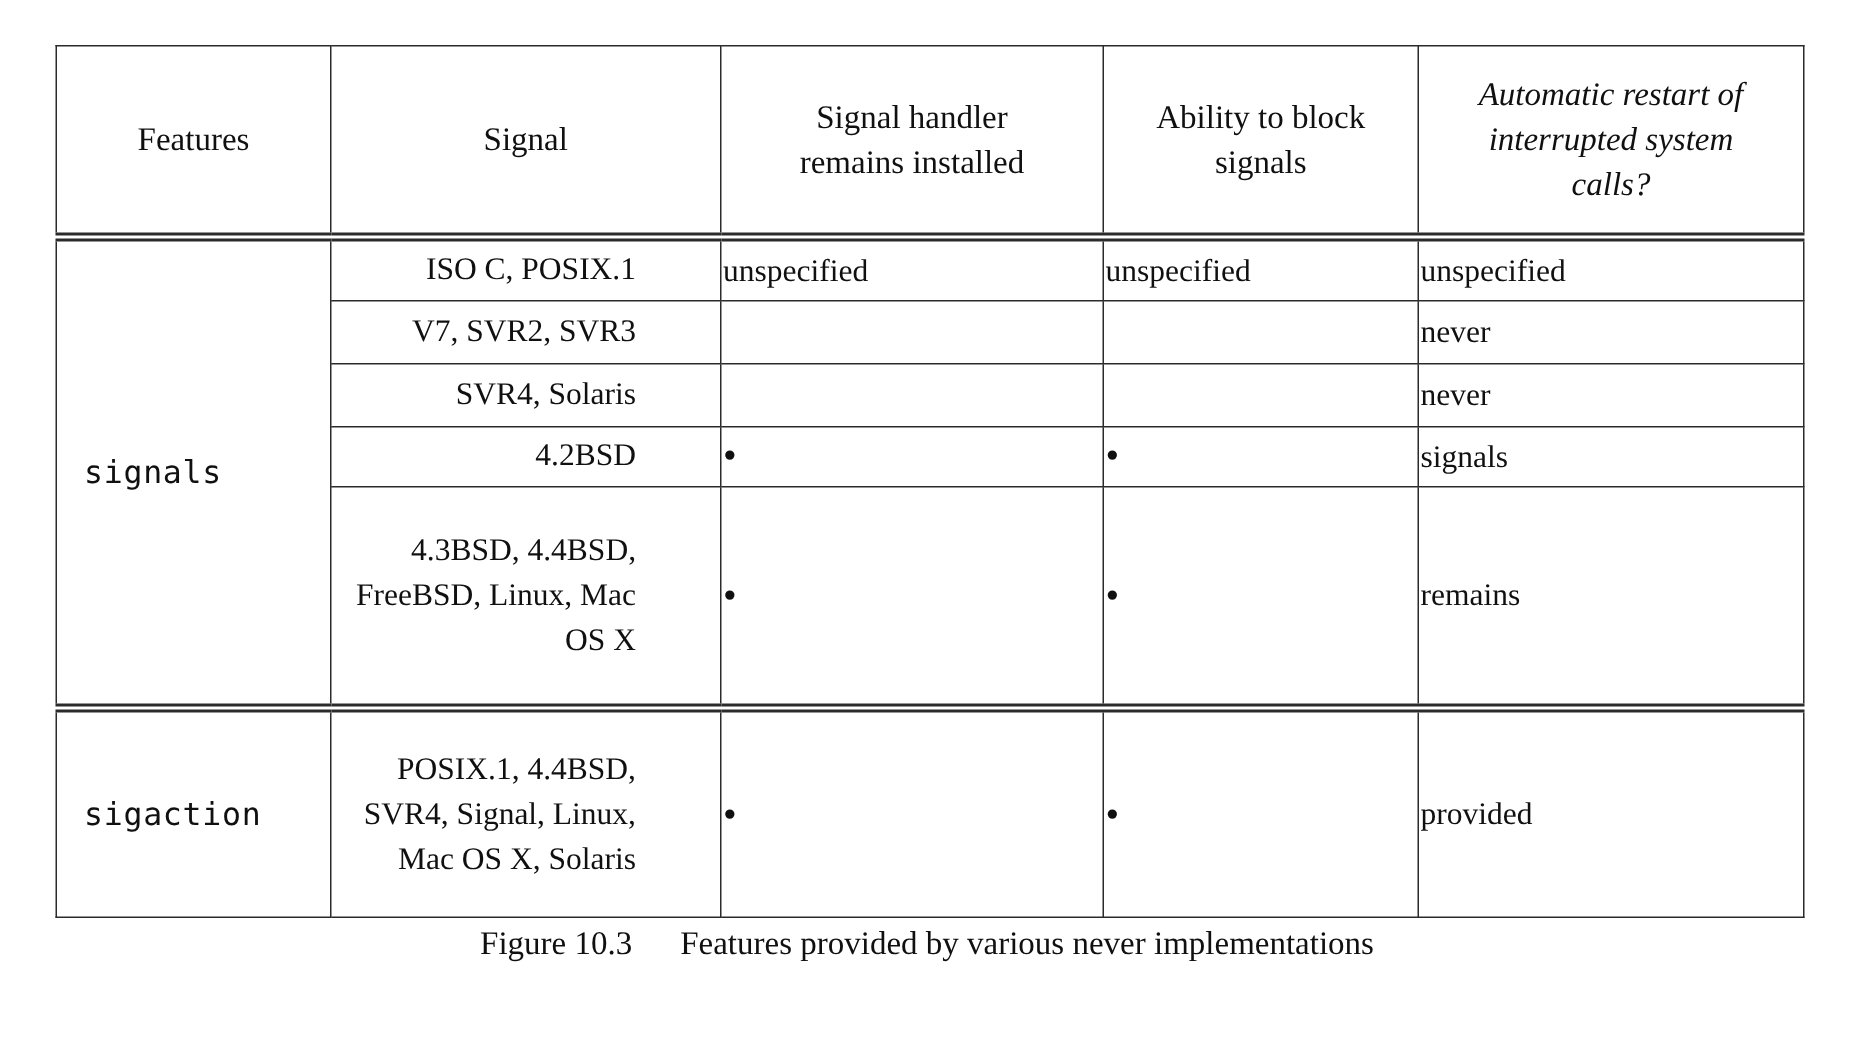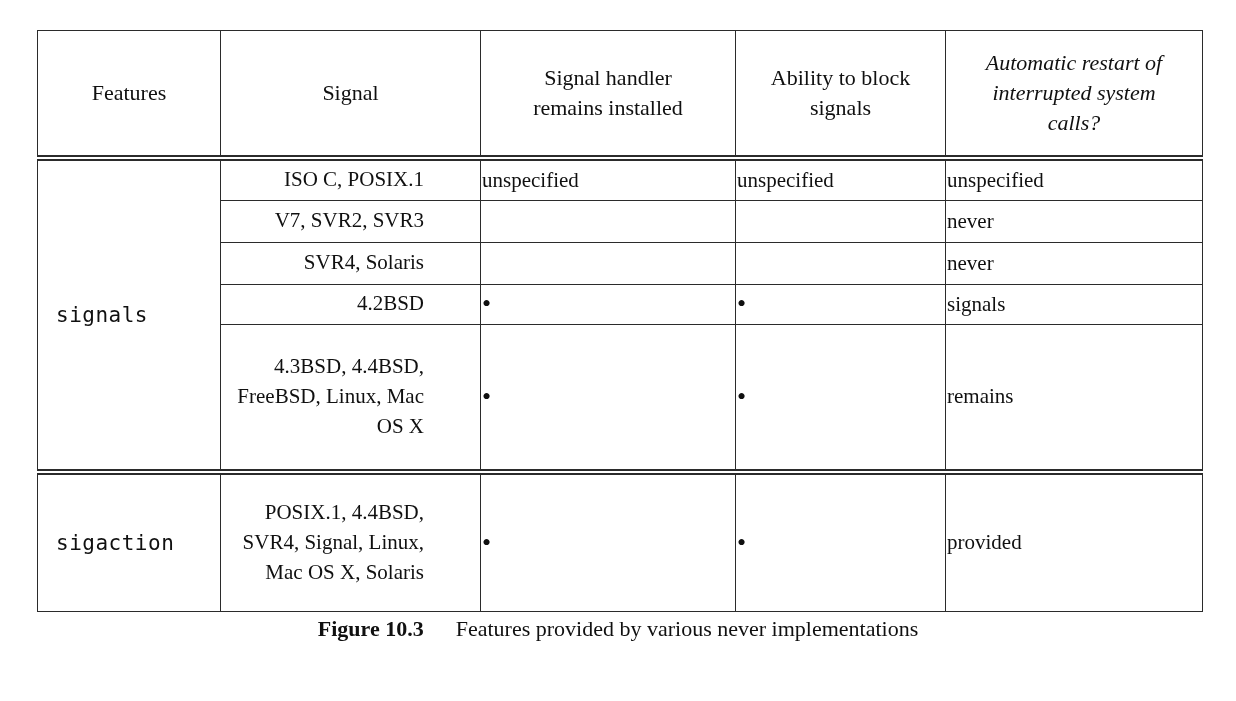--- a/index.html
+++ b/index.html
@@ -64,21 +64,21 @@
   }
   .caption {
     position: absolute;
     top: 616px;
     left: 0;
     width: 1236px;
     text-align: center;
     font-size: 22px;
   }
   .caption .cap-label {
-    font-weight: bold;
+    font-weight: normal;
     margin-right: 32px;
   }
 </style>
 </head>
 <body>
 
 <table class="fig-table">
   <colgroup>
     <col style="width:183px">
     <col style="width:260px">

